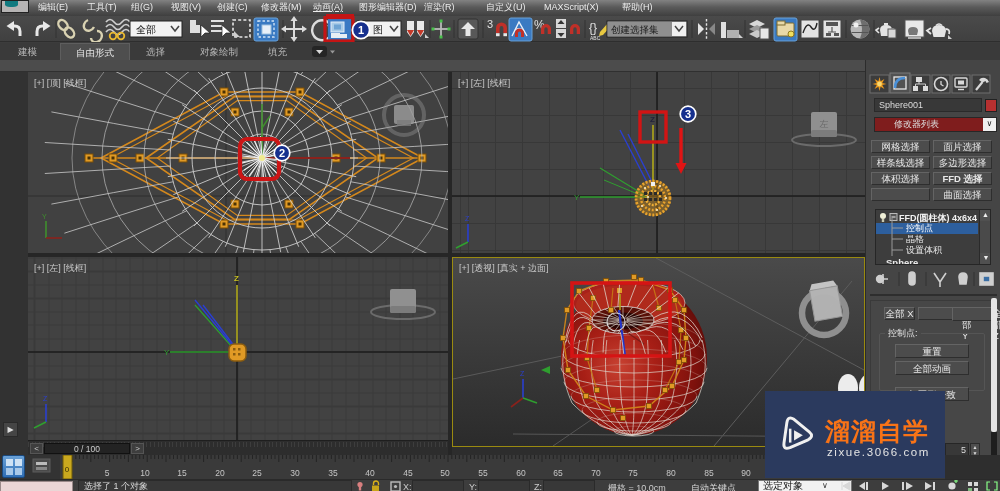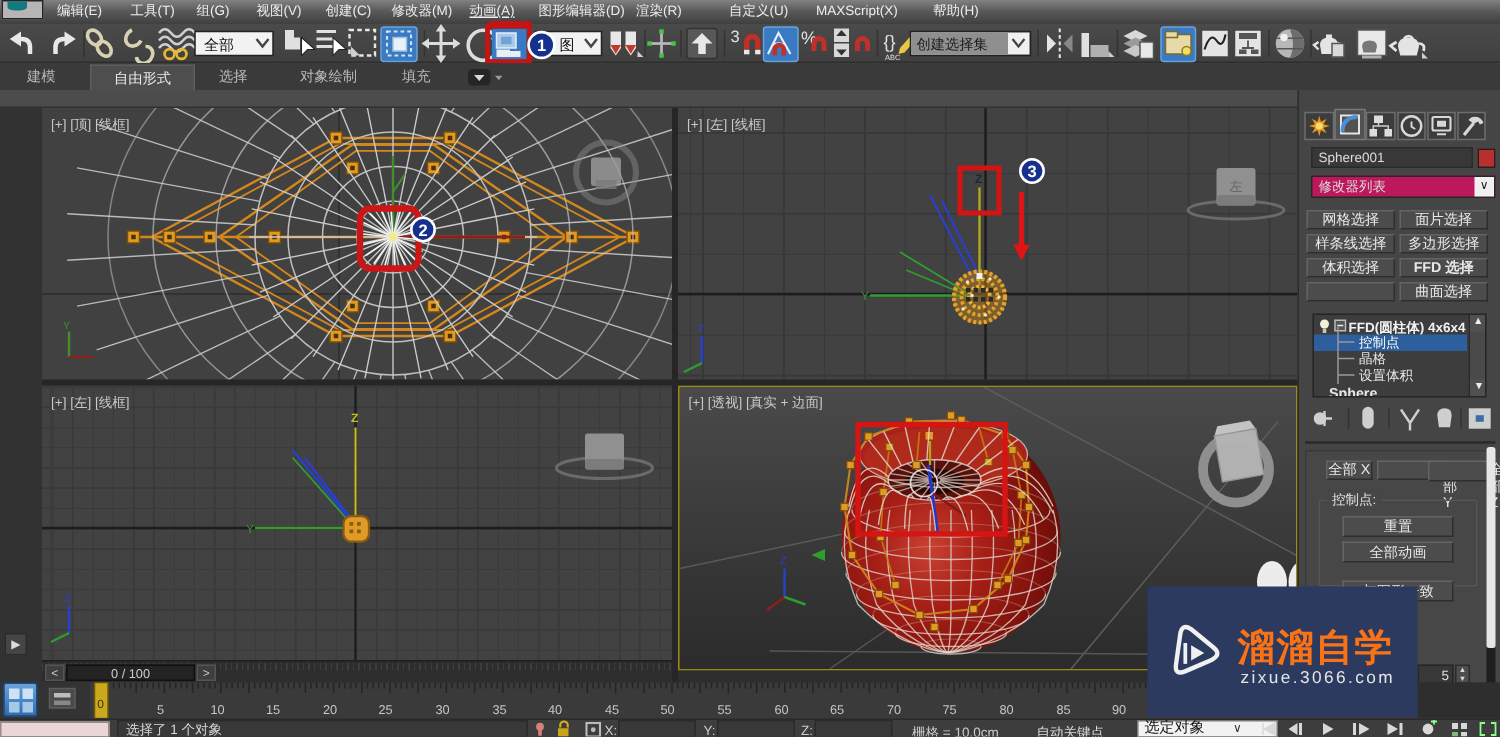--- a/index.html
+++ b/index.html
@@ -636,21 +636,21 @@
       <path d="M75 21 l0 3.5 l2.5 1.5" stroke="#d8d8d8" stroke-width="1.3" fill="none"></path>
       <rect x="89" y="18" width="12" height="9" rx="1" fill="none" stroke="#d8d8d8" stroke-width="1.4"></rect>
       <rect x="92" y="20.5" width="6" height="4" fill="#d8d8d8"></rect>
       <path d="M92 29.5 l6 0" stroke="#d8d8d8" stroke-width="1.4"></path>
       <path d="M110 30 l6.5 -8" stroke="#d8d8d8" stroke-width="2.2"></path>
           <path d="M113 20 q2 -3 6 -2 q3 1 4 4 l-2.5 1 l-1 -2 l-3 1.5 Z" fill="#d8d8d8"></path>
     </g>
   </svg>
   <div class="abs" style="left:8px;top:38px;width:108px;height:14px;background:#383838;border:1px solid #2a2a2a;color:#dcdcdc;font-size:9px;line-height:13px;padding-left:4px;">Sphere001</div>
   <div class="abs" style="left:119px;top:39px;width:12px;height:13px;background:#b73030;border:1px solid #222;"></div>
-  <div class="abs" style="left:8px;top:57px;width:123px;height:15px;background:#be185d;border:1px solid #272727;color:#dcdcdc;font-size:9px;line-height:13px;padding-left:4px;">修改器列表</div>
+  <div class="abs" style="left:8px;top:57px;width:123px;height:15px;background:#7f1d1d;border:1px solid #272727;color:#dcdcdc;font-size:9px;line-height:13px;padding-left:19px;">修改器列表</div>
   <div class="abs" style="left:117px;top:58px;width:13px;height:13px;background:#f0f0f0;color:#222;font-size:8px;text-align:center;line-height:12px;">∨</div>
   <div class="btn" style="left:5px;top:80px;width:59px;height:13px;">网格选择</div>
   <div class="btn" style="left:67px;top:80px;width:59px;height:13px;">面片选择</div>
   <div class="btn" style="left:5px;top:96px;width:59px;height:13px;">样条线选择</div>
   <div class="btn" style="left:67px;top:96px;width:59px;height:13px;">多边形选择</div>
   <div class="btn" style="left:5px;top:112px;width:59px;height:13px;">体积选择</div>
   <div class="btn" style="left:67px;top:112px;width:59px;height:13px;font-weight:bold;">FFD 选择</div>
   <div class="btn" style="left:5px;top:128px;width:59px;height:13px;"></div>
   <div class="btn" style="left:67px;top:128px;width:59px;height:13px;">曲面选择</div>
 

